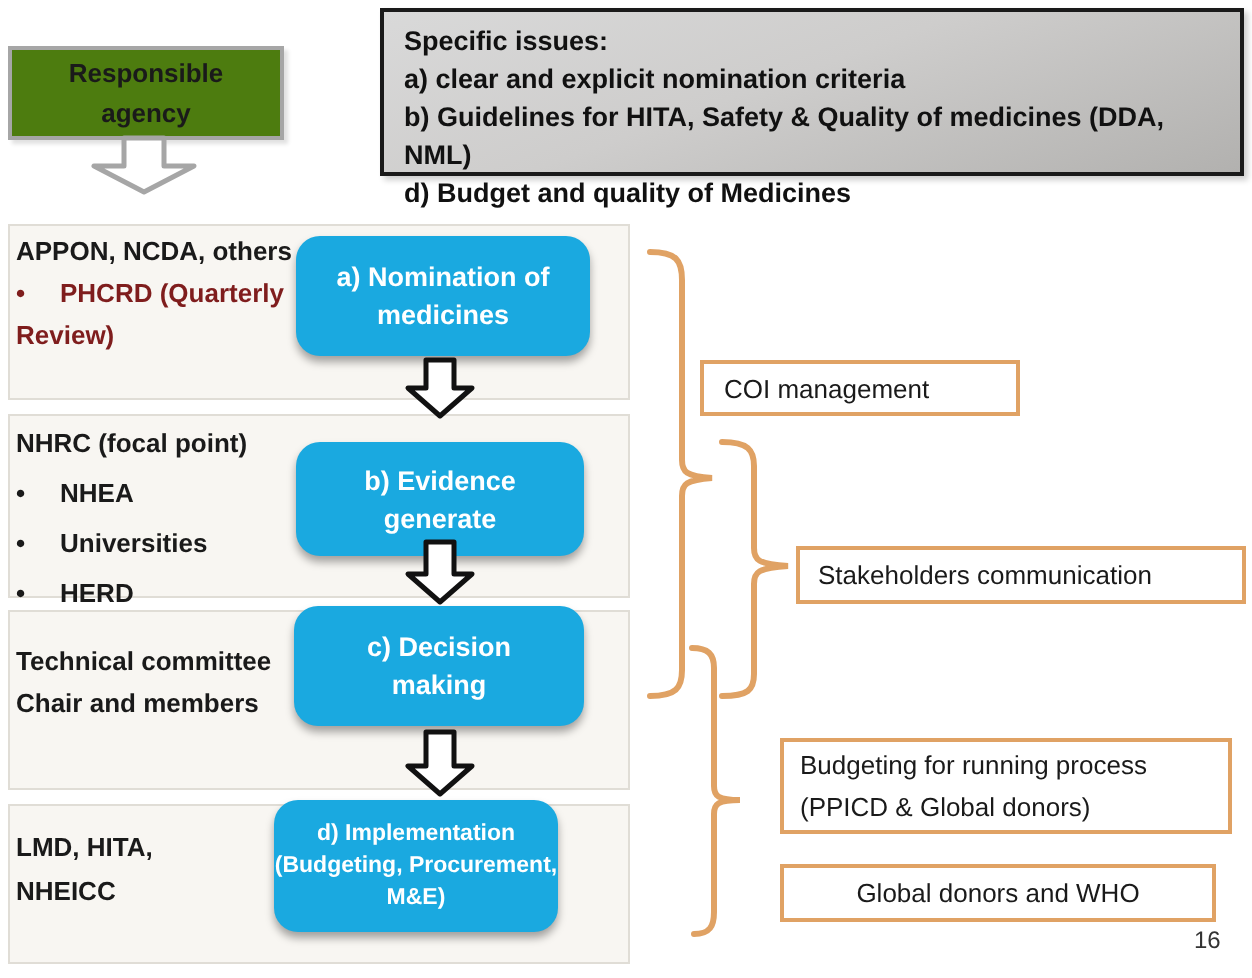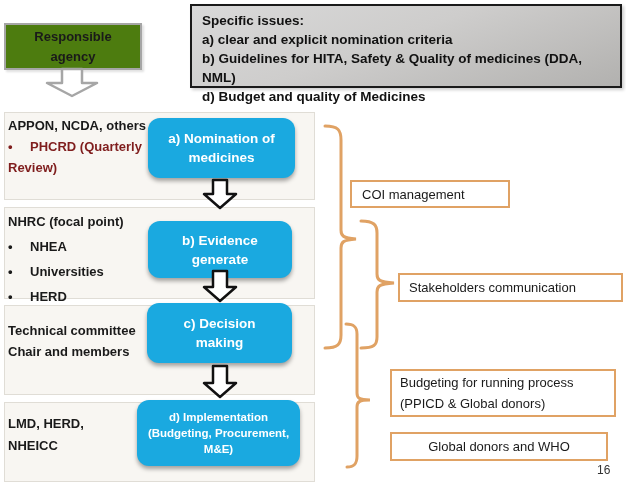--- a/index.html
+++ b/index.html
@@ -41,21 +41,21 @@
   
   .step{
     position:absolute;background:#1aa9e0;border-radius:12px;
     box-shadow:0 3px 4px rgba(0,0,0,0.35);
     display:flex;flex-direction:column;justify-content:center;align-items:center;
     color:#fff;font-weight:bold;font-size:13.5px;line-height:19px;text-align:center;
   }
   .step-a{left:148px;top:118px;width:147px;height:60px;}
   .step-b{left:148px;top:221px;width:144px;height:57px;}
   .step-c{left:147px;top:303px;width:145px;height:60px;}
-  .step-d{left:137px;top:400px;width:163px;height:66px;font-size:11.5px;line-height:16px;}
+  .step-d{left:137px;top:400px;width:142px;height:66px;font-size:11.5px;line-height:16px;}
   
   .note{
     position:absolute;background:#fff;border:2px solid #e0a264;
     color:#1a1a1a;font-size:13px;display:flex;flex-direction:column;justify-content:center;
   }
   .note-coi{left:350px;top:180px;width:146px;height:24px;padding-left:10px;}
   .note-stake{left:398px;top:273px;width:212px;height:25px;padding-left:9px;}
   .note-budget{left:390px;top:369px;width:214px;height:44px;padding-left:8px;line-height:21px;}
   .note-global{left:390px;top:432px;width:214px;height:25px;text-align:center;}
   
@@ -97,21 +97,21 @@
     <div class="line"><span class="bullet">•</span><span>Universities</span></div>
     <div class="line"><span class="bullet">•</span><span>HERD</span></div>
   </div>
 
   <div class="agency ag3">
     <div class="line">Technical committee</div>
     <div class="line">Chair and members</div>
   </div>
 
   <div class="agency ag4">
-    <div class="line">LMD, HERD,</div>
+    <div class="line">LMD, HITA,</div>
     <div class="line">NHEICC</div>
   </div>
 
   <div class="step step-a">
     <div>a) Nomination of</div>
     <div>medicines</div>
   </div>
   <div class="step step-b">
     <div>b) Evidence</div>
     <div>generate</div>

